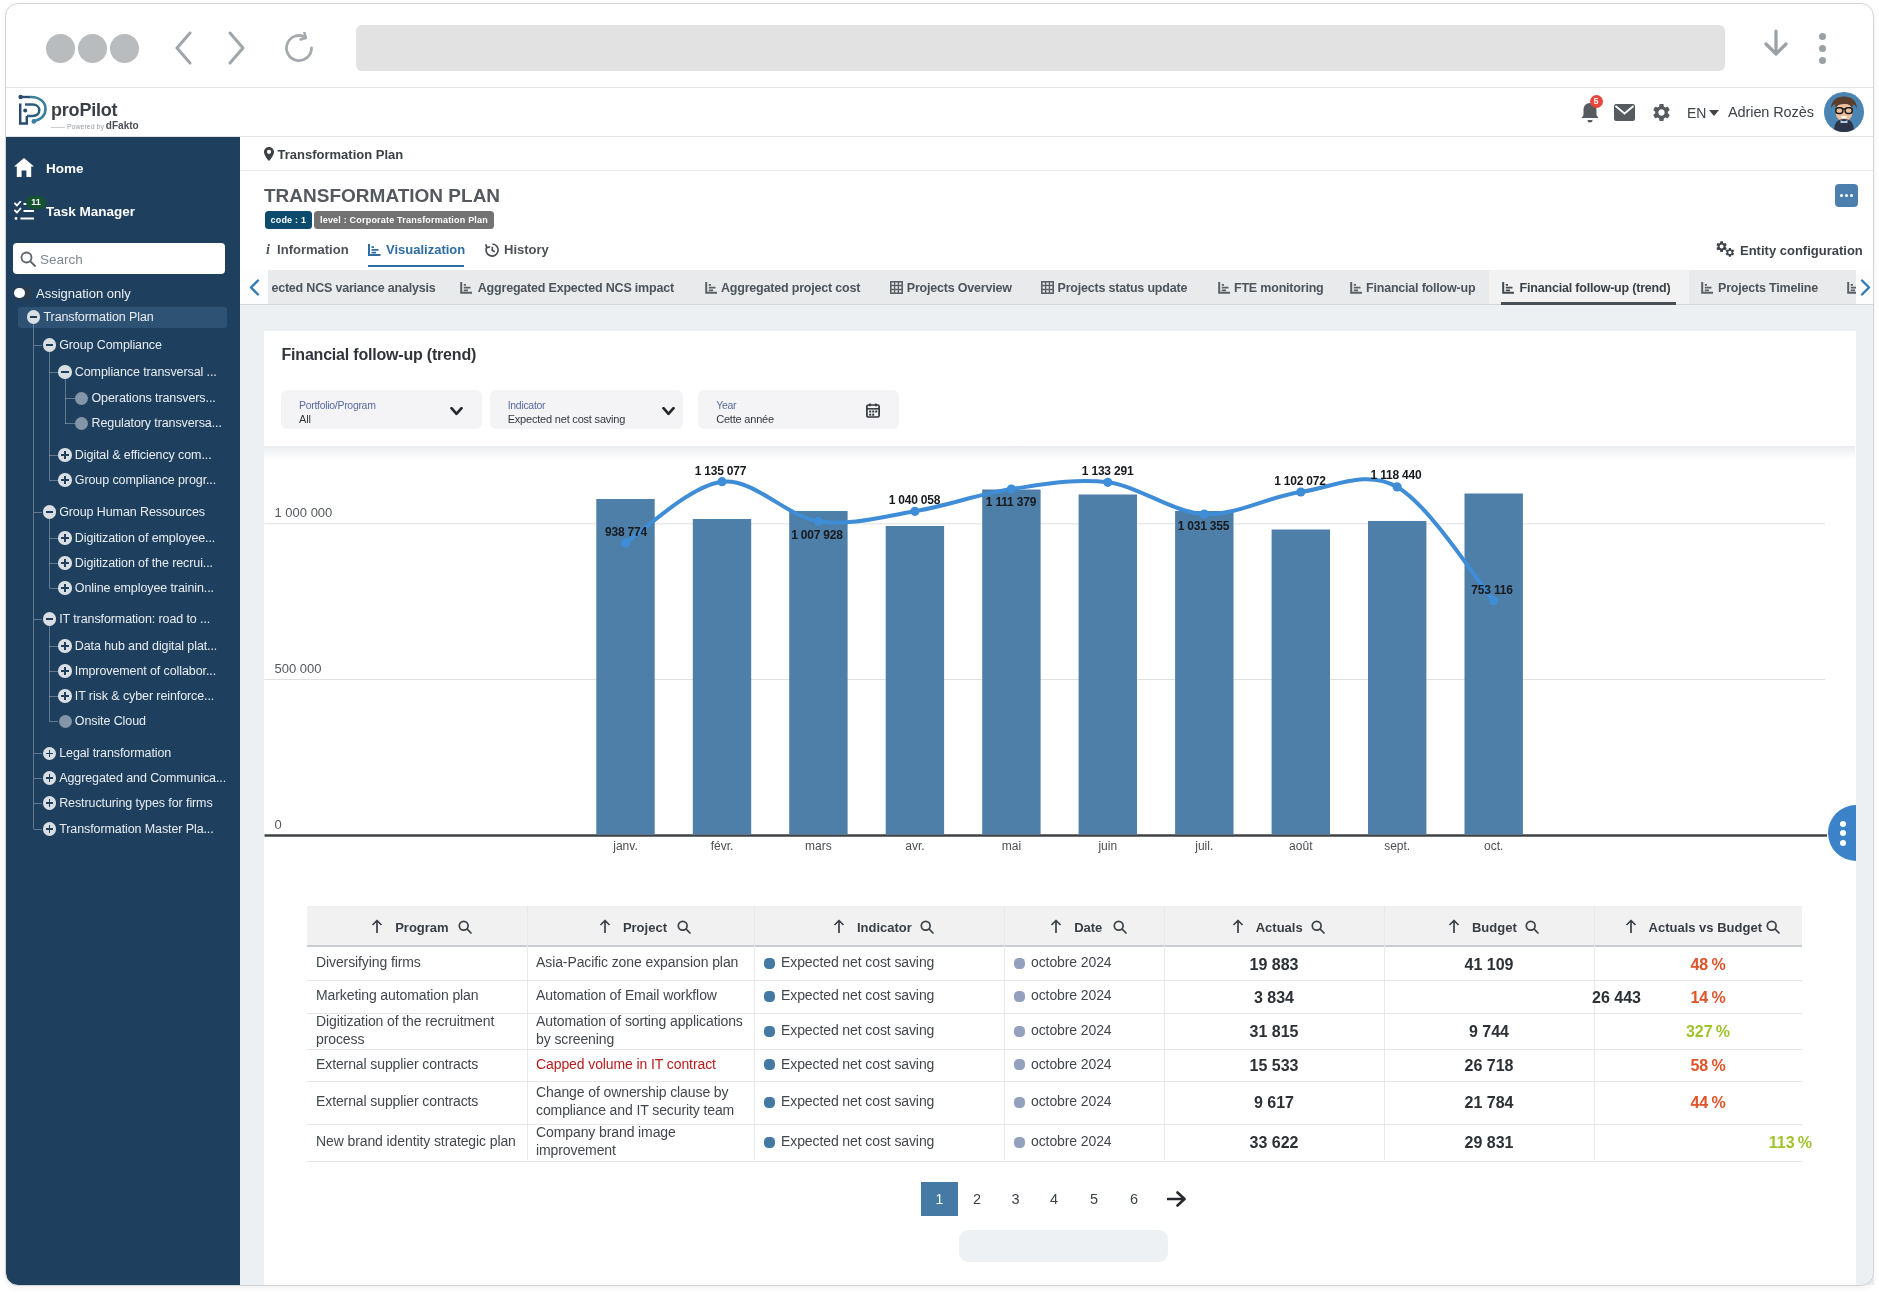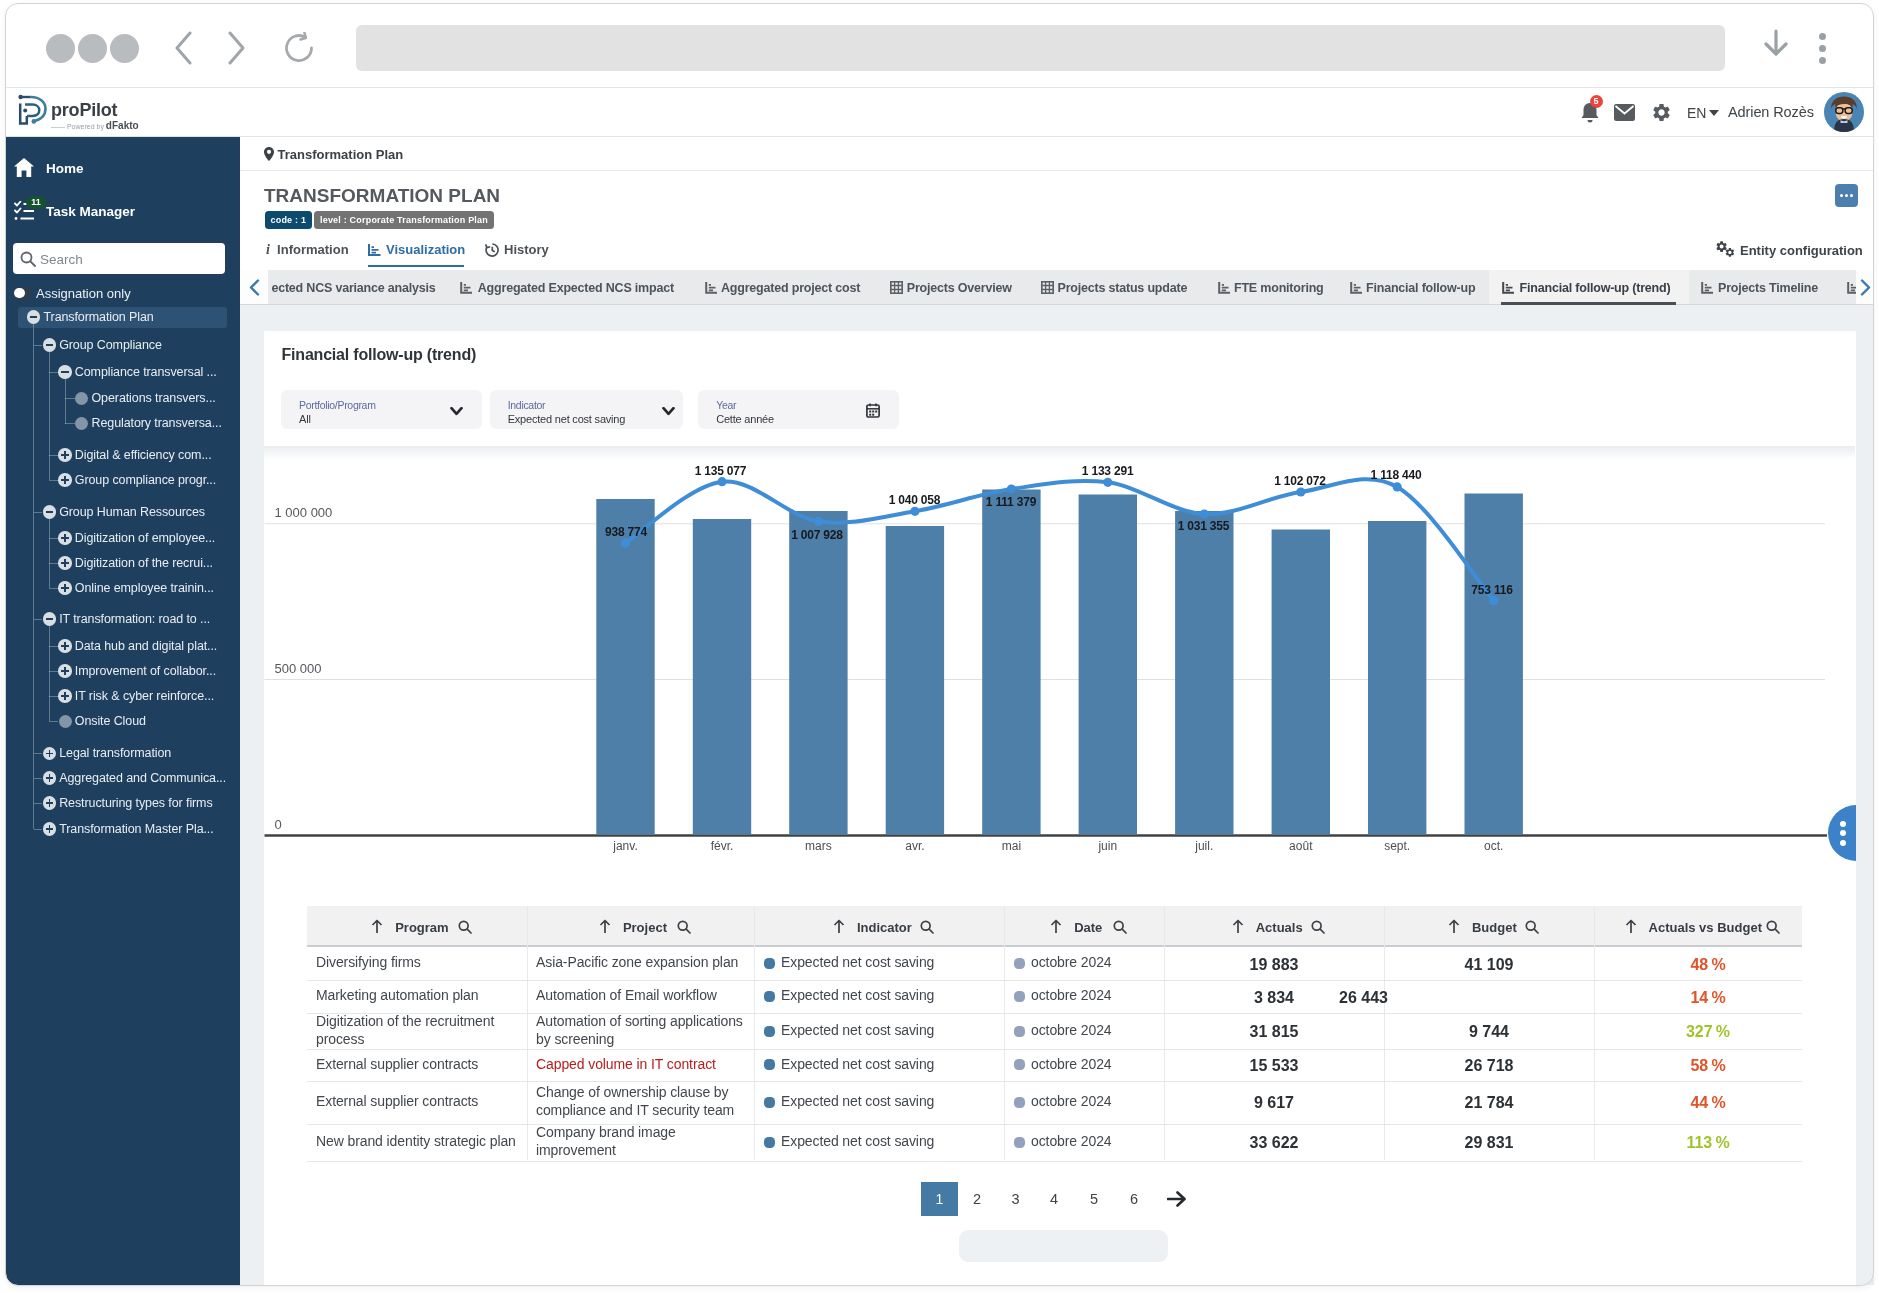--- a/index.html
+++ b/index.html
@@ -441,21 +441,21 @@
 <div class="a" style="left:1164px;top:956.5px;width:220px;text-align:center;font-size:16px;font-weight:700;color:#2c3136;line-height:16px">19 883</div>
 <div class="a" style="left:1384px;top:956.5px;width:210px;text-align:center;font-size:16px;font-weight:700;color:#2c3136;line-height:16px">41 109</div>
 <div class="a" style="left:1604px;top:956.5px;width:208px;text-align:center;font-size:16px;font-weight:700;color:#df5429;line-height:16px">48 %</div>
 <div class="a tt" style="left:316px;top:987.2px;font-size:14px;color:#42474d;letter-spacing:-0.1px">Marketing automation plan</div>
 <div class="a tt" style="left:536px;top:987.2px;font-size:14px;color:#42474d;letter-spacing:-0.1px">Automation of Email workflow</div>
 <div class="a" style="left:764px;top:991.0px;width:11px;height:11px;border-radius:4.5px;background:#4379a3"></div>
 <div class="a tt" style="left:781px;top:987.2px;font-size:14px;color:#42474d;letter-spacing:-0.1px">Expected net cost saving</div>
 <div class="a" style="left:1014px;top:991.0px;width:11px;height:11px;border-radius:4.5px;background:#93a1bf"></div>
 <div class="a tt" style="left:1031px;top:987.2px;font-size:14px;color:#42474d;letter-spacing:-0.1px">octobre 2024</div>
 <div class="a" style="left:1164px;top:989.7px;width:220px;text-align:center;font-size:16px;font-weight:700;color:#2c3136;line-height:16px">3 834</div>
-<div class="a" style="left:1339px;top:989.7px;width:210px;text-align:left;font-size:16px;font-weight:700;color:#2c3136;line-height:16px">26 443</div>
+<div class="a" style="left:1431px;top:989.7px;width:210px;text-align:right;font-size:16px;font-weight:700;color:#2c3136;line-height:16px">26 443</div>
 <div class="a" style="left:1604px;top:989.7px;width:208px;text-align:center;font-size:16px;font-weight:700;color:#df5429;line-height:16px">14 %</div>
 <div class="a tt" style="left:316px;top:1012.7px;font-size:14px;color:#42474d;letter-spacing:-0.1px">Digitization of the recruitment</div>
 <div class="a tt" style="left:316px;top:1030.7px;font-size:14px;color:#42474d;letter-spacing:-0.1px">process</div>
 <div class="a tt" style="left:536px;top:1012.7px;font-size:14px;color:#42474d;letter-spacing:-0.1px">Automation of sorting applications</div>
 <div class="a tt" style="left:536px;top:1030.7px;font-size:14px;color:#42474d;letter-spacing:-0.1px">by screening</div>
 <div class="a" style="left:764px;top:1025.5px;width:11px;height:11px;border-radius:4.5px;background:#4379a3"></div>
 <div class="a tt" style="left:781px;top:1021.7px;font-size:14px;color:#42474d;letter-spacing:-0.1px">Expected net cost saving</div>
 <div class="a" style="left:1014px;top:1025.5px;width:11px;height:11px;border-radius:4.5px;background:#93a1bf"></div>
 <div class="a tt" style="left:1031px;top:1021.7px;font-size:14px;color:#42474d;letter-spacing:-0.1px">octobre 2024</div>
 <div class="a" style="left:1164px;top:1024.2px;width:220px;text-align:center;font-size:16px;font-weight:700;color:#2c3136;line-height:16px">31 815</div>
@@ -482,21 +482,21 @@
 <div class="a" style="left:1604px;top:1095.45px;width:208px;text-align:center;font-size:16px;font-weight:700;color:#df5429;line-height:16px">44 %</div>
 <div class="a tt" style="left:316px;top:1132.95px;font-size:14px;color:#42474d;letter-spacing:-0.1px">New brand identity strategic plan</div>
 <div class="a tt" style="left:536px;top:1123.95px;font-size:14px;color:#42474d;letter-spacing:-0.1px">Company brand image</div>
 <div class="a tt" style="left:536px;top:1141.95px;font-size:14px;color:#42474d;letter-spacing:-0.1px">improvement</div>
 <div class="a" style="left:764px;top:1136.75px;width:11px;height:11px;border-radius:4.5px;background:#4379a3"></div>
 <div class="a tt" style="left:781px;top:1132.95px;font-size:14px;color:#42474d;letter-spacing:-0.1px">Expected net cost saving</div>
 <div class="a" style="left:1014px;top:1136.75px;width:11px;height:11px;border-radius:4.5px;background:#93a1bf"></div>
 <div class="a tt" style="left:1031px;top:1132.95px;font-size:14px;color:#42474d;letter-spacing:-0.1px">octobre 2024</div>
 <div class="a" style="left:1164px;top:1135.45px;width:220px;text-align:center;font-size:16px;font-weight:700;color:#2c3136;line-height:16px">33 622</div>
 <div class="a" style="left:1384px;top:1135.45px;width:210px;text-align:center;font-size:16px;font-weight:700;color:#2c3136;line-height:16px">29 831</div>
-<div class="a" style="left:1604px;top:1135.45px;width:208px;text-align:center;font-size:16px;font-weight:700;color:#9fc32c;line-height:16px">113 %</div>
+<div class="a" style="left:1604px;top:1135.45px;width:208px;text-align:right;font-size:16px;font-weight:700;color:#9fc32c;line-height:16px">113 %</div>
 <div class="a" style="left:921px;top:1182px;width:37px;height:34px;background:#447aa3;color:#fff;font-size:14px;text-align:center;line-height:34px">1</div>
 <div class="a" style="left:967px;top:1182px;width:20px;height:34px;color:#3c4248;font-size:14.5px;text-align:center;line-height:34px">2</div>
 <div class="a" style="left:1005.6px;top:1182px;width:20px;height:34px;color:#3c4248;font-size:14.5px;text-align:center;line-height:34px">3</div>
 <div class="a" style="left:1044px;top:1182px;width:20px;height:34px;color:#3c4248;font-size:14.5px;text-align:center;line-height:34px">4</div>
 <div class="a" style="left:1084px;top:1182px;width:20px;height:34px;color:#3c4248;font-size:14.5px;text-align:center;line-height:34px">5</div>
 <div class="a" style="left:1124px;top:1182px;width:20px;height:34px;color:#3c4248;font-size:14.5px;text-align:center;line-height:34px">6</div>
 <svg class="a" style="left:1167px;top:1190px" width="20" height="18" viewBox="0 0 20 18">
 <path d="M1 9 H17 M10.5 2.5 L17.5 9 L10.5 15.5" fill="none" stroke="#26292d" stroke-width="2.6" stroke-linecap="round" stroke-linejoin="round"></path>
 </svg>
 <div class="a" style="left:959px;top:1230px;width:209px;height:32px;border-radius:9px;background:#eef1f3"></div>

